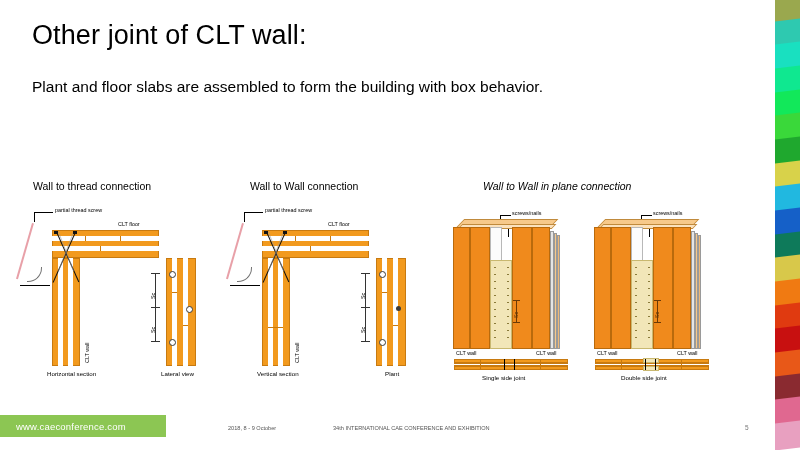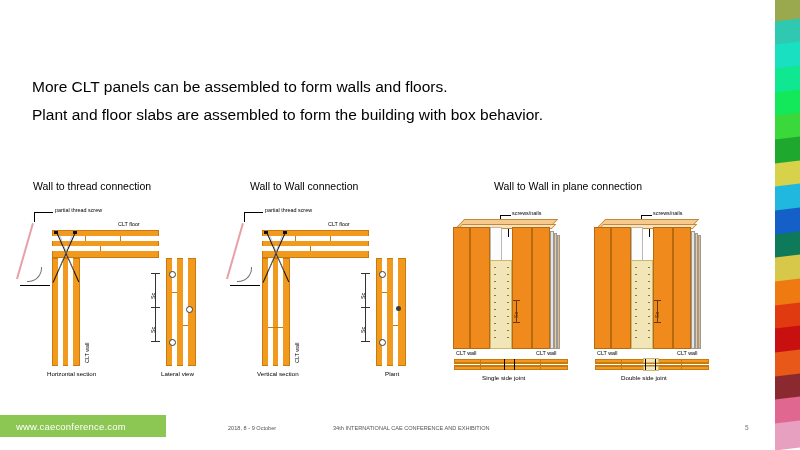--- a/index.html
+++ b/index.html
@@ -15,21 +15,21 @@
 
   
   .title{position:absolute;left:32px;top:20px;font-size:27px;letter-spacing:.1px;color:#000;}
   .body{position:absolute;left:32px;top:78px;width:700px;}
   .body p{margin:0 0 11px 0;font-size:15.5px;line-height:1.12;}
 
   
   .sect{position:absolute;font-size:10.5px;color:#000;white-space:nowrap;}
   .s1{left:33px;top:180px;}
   .s2{left:250px;top:180px;}
-  .s3{left:494px;top:180px;}
+  .s3{left:483px;top:180px;font-style:italic;}
 
   
   .dg{position:absolute;}
   .lbl{position:absolute;font-size:5.4px;color:#000;white-space:nowrap;line-height:1;}
   .lbl.c{font-size:6.2px;}
   .vlbl{position:absolute;font-size:5.4px;white-space:nowrap;
         transform:rotate(-90deg);transform-origin:0 0;}
   .ln{position:absolute;background:#000;}
   .hline{height:1px;}
   .vline{width:1px;}
@@ -89,23 +89,23 @@
       <i style="background: rgb(216, 200, 74); height: 26.6842px; margin-top: -3px;"></i>
       <i style="background: rgb(240, 122, 18); height: 26.6842px; margin-top: -3px;"></i>
       <i style="background: rgb(224, 58, 16); height: 26.6842px; margin-top: -3px;"></i>
       <i style="background: rgb(200, 16, 16); height: 26.6842px; margin-top: -3px;"></i>
       <i style="background: rgb(232, 88, 24); height: 26.6842px; margin-top: -3px;"></i>
       <i style="background: rgb(138, 42, 48); height: 26.6842px; margin-top: -3px;"></i>
       <i style="background: rgb(224, 104, 144); height: 26.6842px; margin-top: -3px;"></i>
       <i style="background: rgb(232, 160, 192); height: 26.6842px; margin-top: -3px;"></i>
     </div>
 
+  <div class="title">Other joint of CLT wall:</div>
 
   <div class="body">
-    <p>More CLT panels can be assembled to form walls and floors.</p>
     <p>Plant and floor slabs are assembled to form the building with box behavior.</p>
   </div>
 
   <div class="sect s1">Wall to thread connection</div>
   <div class="sect s2">Wall to Wall connection</div>
   <div class="sect s3">Wall to Wall in plane connection</div>
 
   <div class="dg" style="left:20px;top:205px;width:215px;height:175px;">
 
     <div class="pscrew" style="left:12px;top:18px;width:1.6px;height:58px;background:#E8A0A8;transform:rotate(16deg);"></div>

